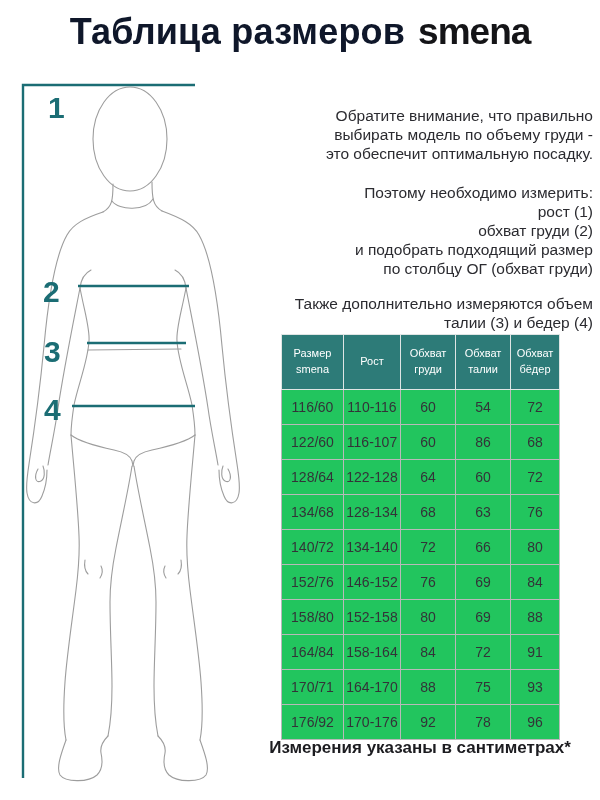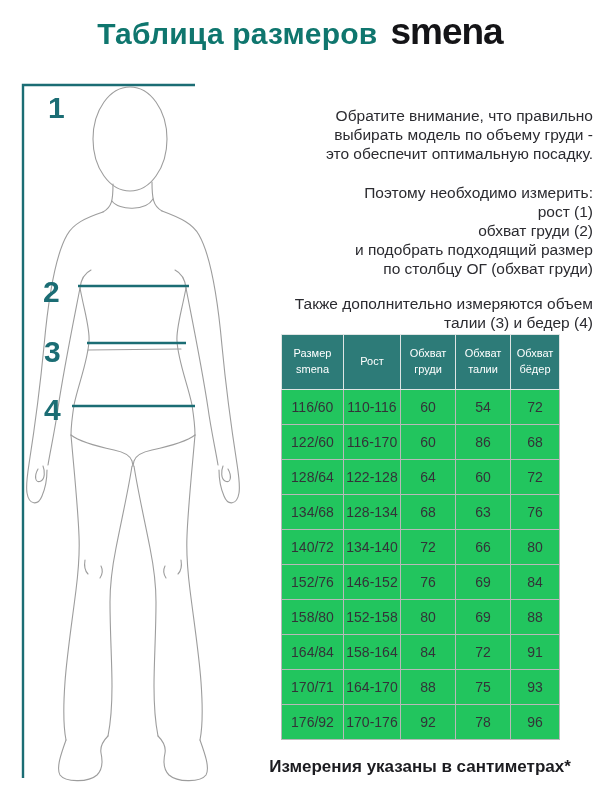--- a/index.html
+++ b/index.html
@@ -4,21 +4,21 @@
 <style>
   html,body { margin:0; padding:0; background:#ffffff; }
   .page {
     position:relative; width:600px; height:800px; background:#ffffff;
     font-family:"Liberation Sans", sans-serif; color:#222226; overflow:hidden;
   }
   .title-row {
     position:absolute; top:11px; left:0; width:600px;
     display:flex; justify-content:center; align-items:baseline; gap:13px;
   }
-  .title-text { font-size:30px; font-weight:700; letter-spacing:.2px; color:#0f766e; }
+  .title-text { font-size:36px; font-weight:700; letter-spacing:.2px; color:#0f172a; }
   .brand { font-size:37px; font-weight:900; letter-spacing:-1px; color:#141417; }
 
   .figure-wrap { position:absolute; left:0; top:70px; width:270px; height:730px; }
 
   .guide-heading {
     position:absolute; left:243px; top:76px; width:354px;
     text-align:center; font-size:19px; font-weight:700; color:#1c1c20;
   }
   .guide-para {
     position:absolute; left:247px; width:346px; text-align:right;
@@ -35,21 +35,21 @@
   table.size-table th {
     background:#2d7b78; color:#ffffff; font-size:11px; font-weight:400;
     height:52px; vertical-align:middle; text-align:center;
     white-space:pre-line; line-height:1.45; border:1px solid #dfe5e4;
   }
   table.size-table td {
     border:1px solid #b9b9b9; font-size:14px; text-align:center;
     height:32px; color:#333338; background:#22c55e;
   }
   .footnote {
-    position:absolute; left:243px; top:757px; width:354px; text-align:center;
+    position:absolute; left:243px; top:738px; width:354px; text-align:center;
     font-size:17px; font-weight:700; color:#1c1c20;
   }
 </style>
 </head>
 <body>
 
 <div class="page">
 
   <div class="title-row">
     <span class="title-text">Таблица размеров</span>
@@ -147,21 +147,21 @@
     <tbody>
         <tr>
           <td>116/60</td>
           <td>110-116</td>
           <td>60</td>
           <td>54</td>
           <td>72</td>
         </tr>
         <tr>
           <td>122/60</td>
-          <td>116-170</td>
+          <td>116-107</td>
           <td>60</td>
           <td>86</td>
           <td>68</td>
         </tr>
         <tr>
           <td>128/64</td>
           <td>122-128</td>
           <td>64</td>
           <td>60</td>
           <td>72</td>

